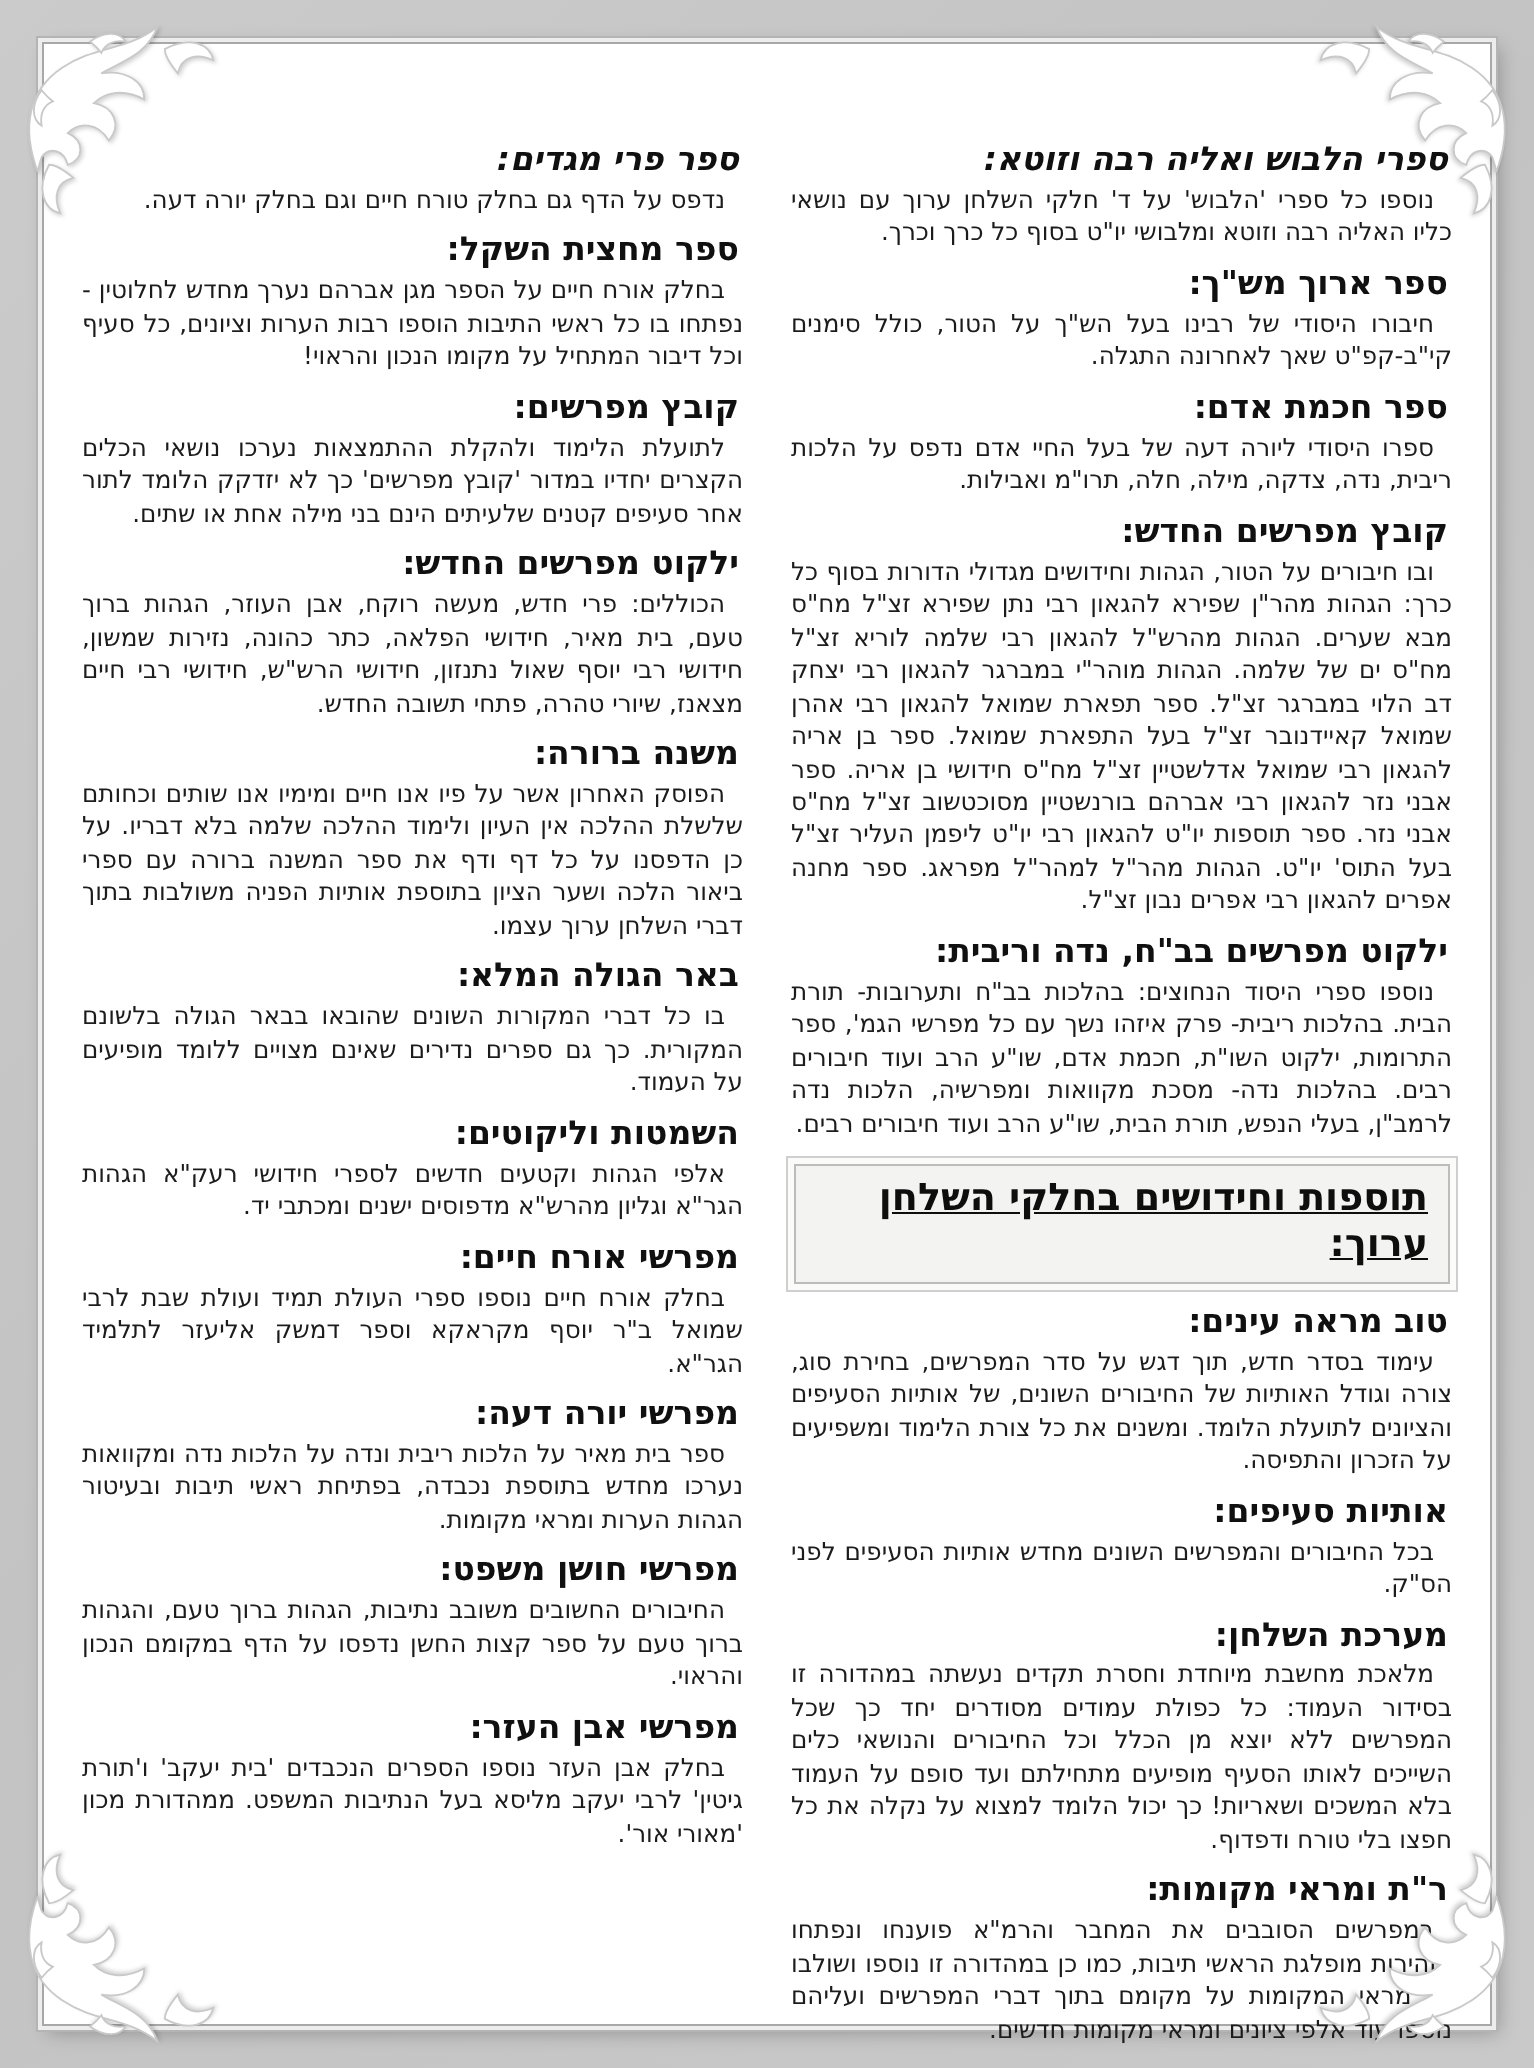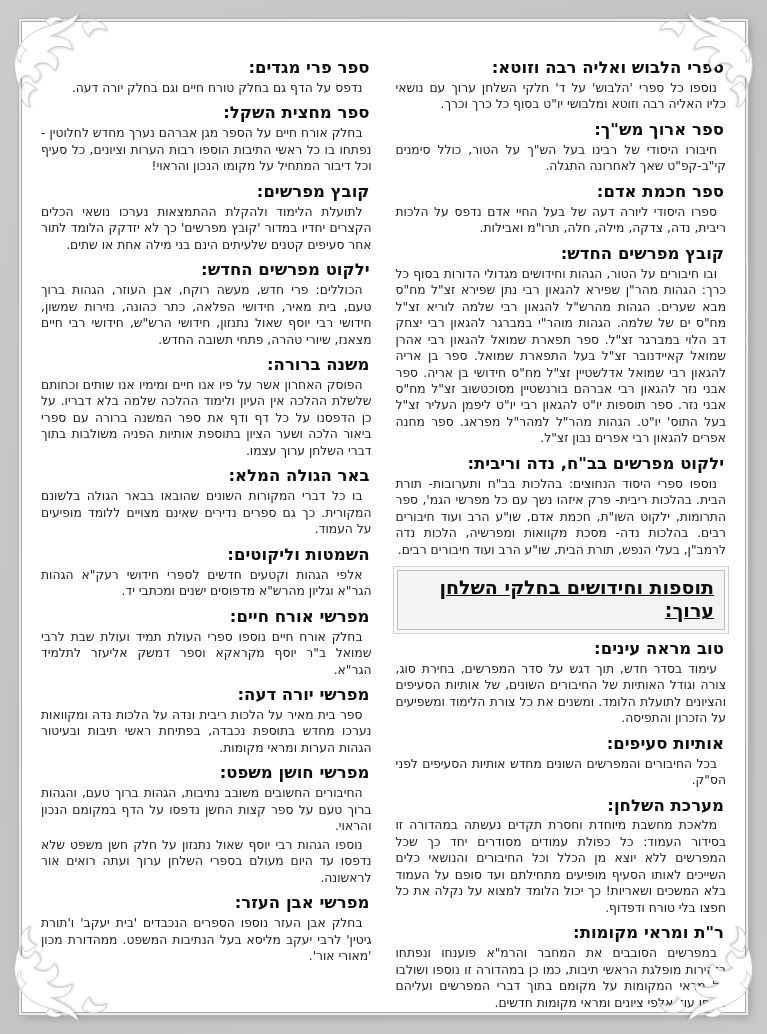--- a/index.html
+++ b/index.html
@@ -34,21 +34,21 @@
     direction:rtl;
     z-index:2;
   }
   .col { flex:1 1 0; min-width:0; }
   .sec-h {
     font-size:16.5px; font-weight:bold; color:#101010;
     text-align:right; letter-spacing:0;
     margin:8px 2px 2px 0;
     line-height:1.15;
   }
-  .col > .sec-h:first-child { margin-top:0; }
+  .col > .sec-h:first-child { margin-top:12px;font-style:italic; }
   .sec-p {
     font-size:12.3px; color:#1c1c1c;
     line-height:1.34;
     text-align:justify;
     text-indent:9px;
     margin:0 0 2px 0;
   }
   .boxed-heading {
     display:block;
     margin:12px 1px 10px 1px;
@@ -142,19 +142,18 @@
         <h2 class="sec-h">באר הגולה המלא:</h2>
         <p class="sec-p">בו כל דברי המקורות השונים שהובאו בבאר הגולה בלשונם המקורית. כך גם ספרים נדירים שאינם מצויים ללומד מופיעים על העמוד.</p>
         <h2 class="sec-h">השמטות וליקוטים:</h2>
         <p class="sec-p">אלפי הגהות וקטעים חדשים לספרי חידושי רעק"א הגהות הגר"א וגליון מהרש"א מדפוסים ישנים ומכתבי יד.</p>
         <h2 class="sec-h">מפרשי אורח חיים:</h2>
         <p class="sec-p">בחלק אורח חיים נוספו ספרי העולת תמיד ועולת שבת לרבי שמואל ב"ר יוסף מקראקא וספר דמשק אליעזר לתלמיד הגר"א.</p>
         <h2 class="sec-h">מפרשי יורה דעה:</h2>
         <p class="sec-p">ספר בית מאיר על הלכות ריבית ונדה על הלכות נדה ומקוואות נערכו מחדש בתוספת נכבדה, בפתיחת ראשי תיבות ובעיטור הגהות הערות ומראי מקומות.</p>
         <h2 class="sec-h">מפרשי חושן משפט:</h2>
         <p class="sec-p">החיבורים החשובים משובב נתיבות, הגהות ברוך טעם, והגהות ברוך טעם על ספר קצות החשן נדפסו על הדף במקומם הנכון והראוי.</p>
-        <p class="sec-p">נוספו הגהות רבי יוסף שאול נתנזון על חלק חשן משפט שלא נדפסו עד היום מעולם בספרי השלחן ערוך ועתה רואים אור לראשונה.</p>
         <h2 class="sec-h">מפרשי אבן העזר:</h2>
         <p class="sec-p">בחלק אבן העזר נוספו הספרים הנכבדים 'בית יעקב' ו'תורת גיטין' לרבי יעקב מליסא בעל הנתיבות המשפט. ממהדורת מכון 'מאורי אור'.</p>
       </div>
   </div>
 
 </div>
 
 </body></html>

